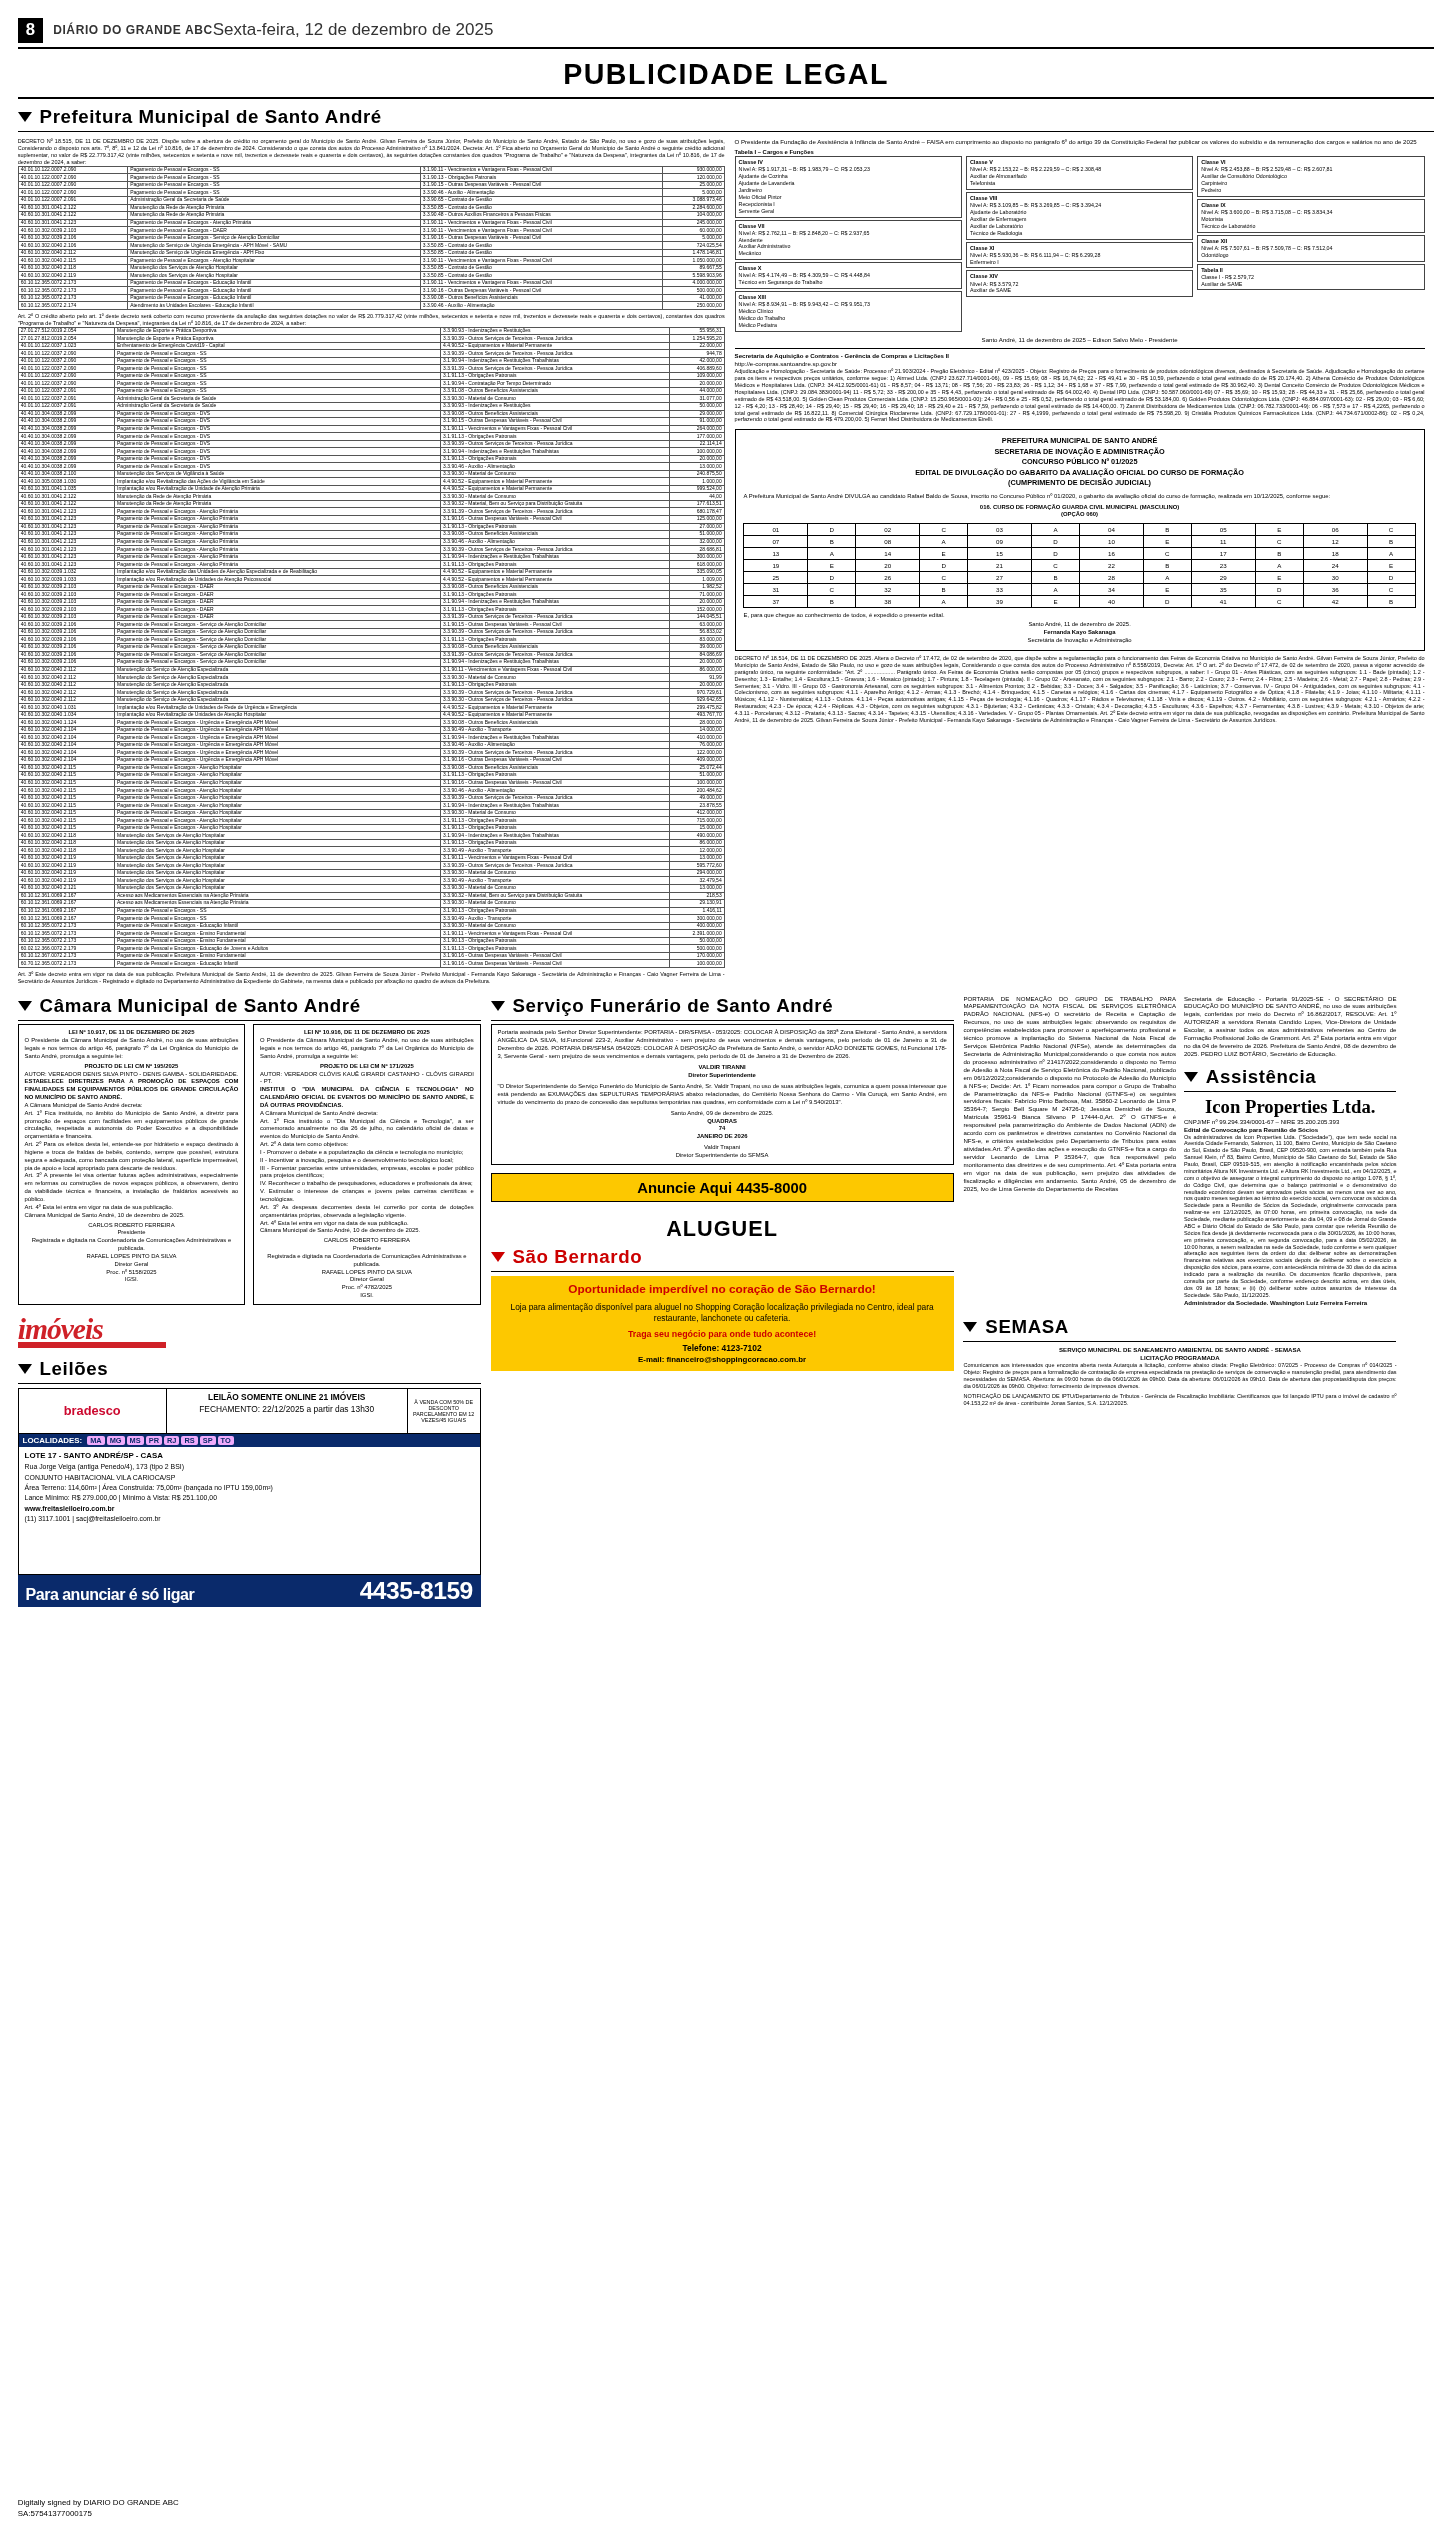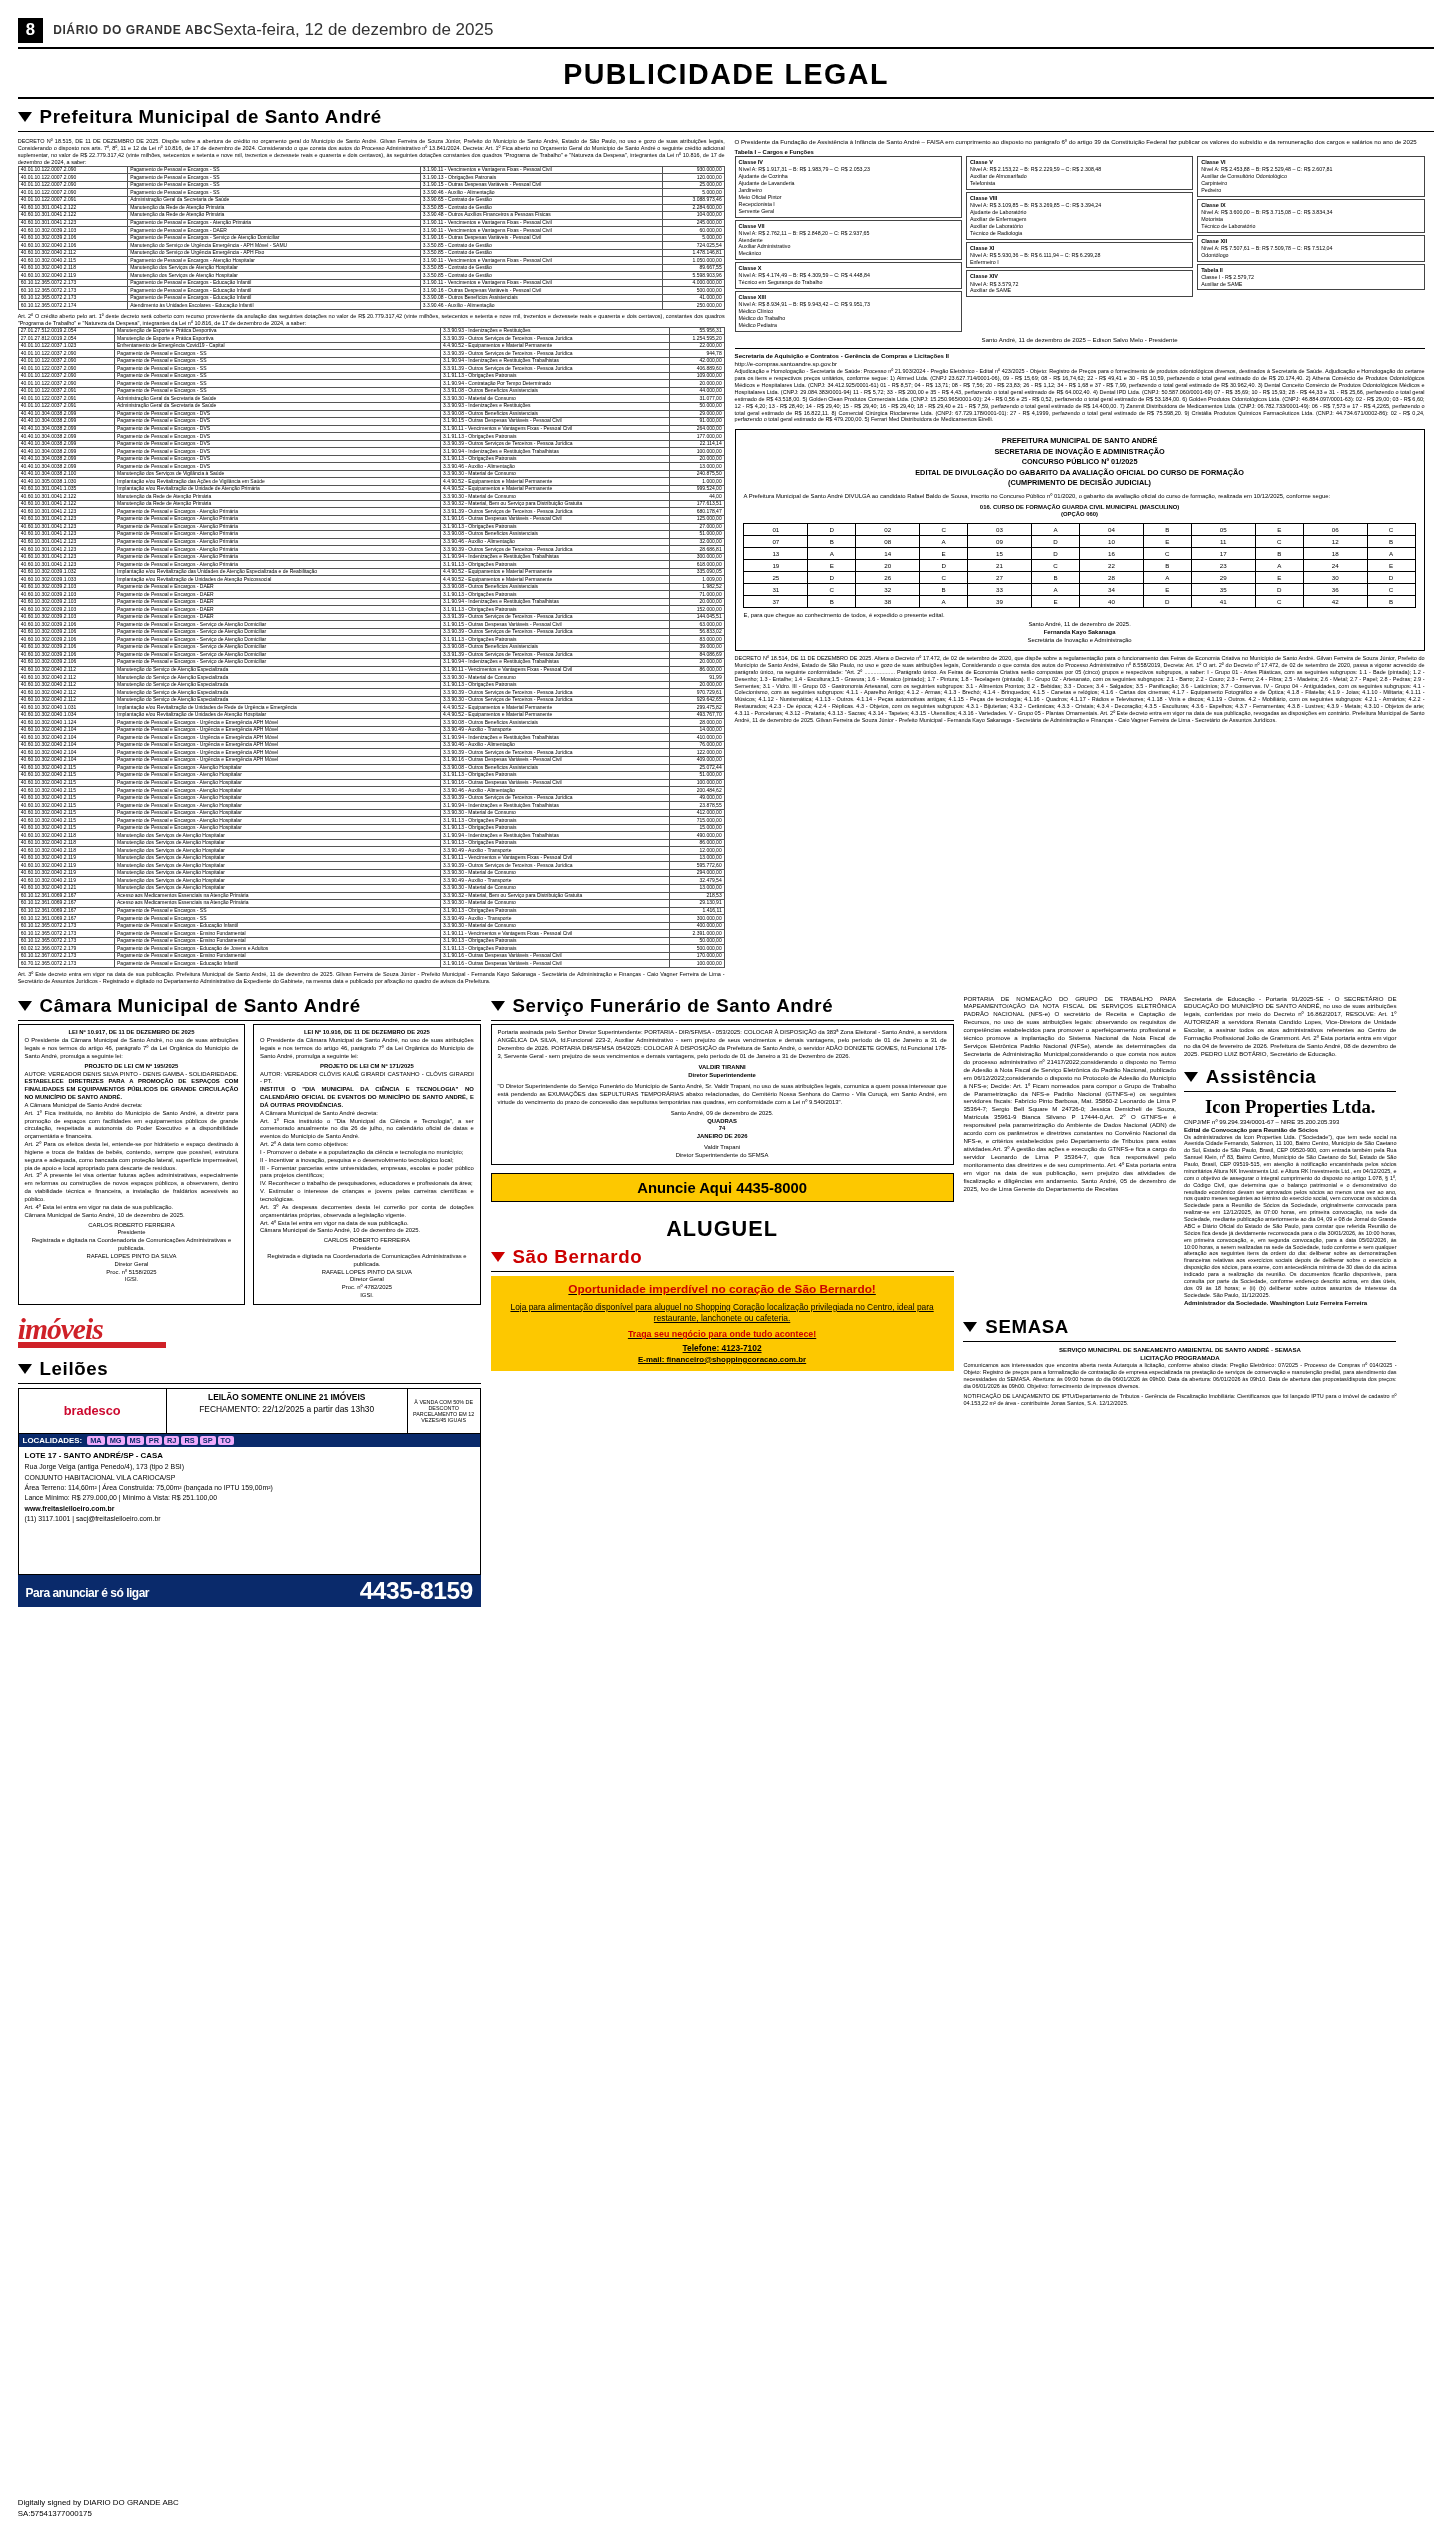--- a/index.html
+++ b/index.html
@@ -94,23 +94,23 @@
 
   .ad-leilao { border:1px solid #000; height:187px; position:relative; background:#fff; }
   .leilao-top { display:flex; height:45px; border-bottom:1px solid #000; }
   .brad { width:148px; display:flex; align-items:center; justify-content:center; border-right:1px solid #000; font-size:12.8px; font-weight:bold; color:#cc092f; }
   .leilao-mid { flex:1; font-size:8.4px; text-align:center; padding-top:3.9px; line-height:1.35; }
   .leilao-ico { width:73px; border-left:1px solid #000; display:flex;align-items:center;justify-content:center; }
   .loc-bar { display:flex; align-items:center; gap:3px; background:#0a2a6b; color:#fff; padding:2px 3.9px; font-size:7.9px; font-weight:bold; }
   .loc-chip { background:#f0abfc; color:#0a2a6b; border-radius:2px; padding:0 3px; font-size:7.4px; }
   .lot-txt { font-size:7.9px; line-height:1.5; padding:3.9px 5.9px; }
   .phone-bar { background:#0a2a6b; color:#fff; font-size:24.6px; font-weight:bold; text-align:right; padding:2px 7.9px; letter-spacing:-0.5px; }
-  .phone-bar small { float:left; font-size:12px; font-weight:bold; padding-top:9.9px; }
+  .phone-bar small { float:left; font-size:16px; font-weight:bold; padding-top:9.9px; }
   .aluguel-t { text-align:center; font-size:21.7px; font-weight:bold; letter-spacing:1px; }
-  .yellowbox { background:#fdc800; padding:5.9px; font-size:9.9px; line-height:1.35; text-align:center;text-decoration:underline; }
+  .yellowbox { background:#fdc800; padding:5.9px; font-size:9.9px; line-height:1.35; text-align:center; }
   .yellowbox .hl { color:#c00; font-weight:bold; font-size:11.8px; }
 
   .anuncie { background:#fdc800; text-align:center; font-weight:bold; font-size:14.8px; padding:5.9px; border:1px solid #000; }
 
   .icon-prop { font-family:"Liberation Serif", serif; font-size:18.7px; font-weight:bold; }
 
   .footer-sig { font-size:7.9px; line-height:1.35; margin-top:5.9px; }
 
   .hr-thin { border-top:1px solid #000; margin:3.9px 0; }
 </style>

